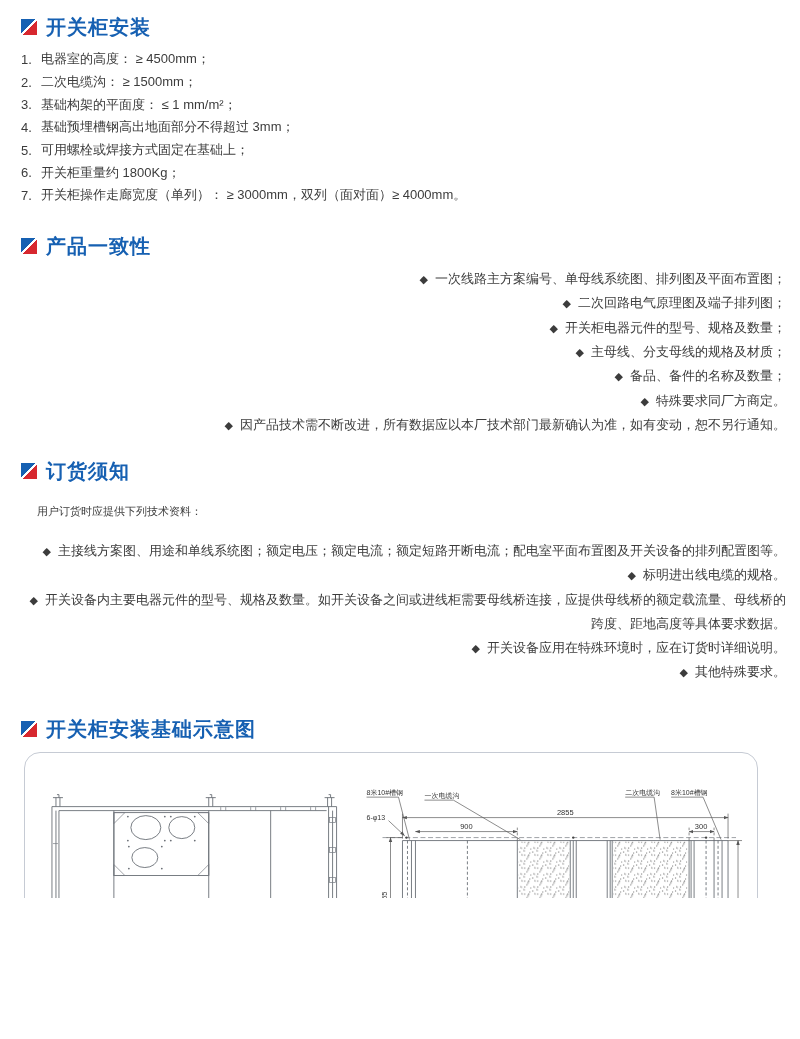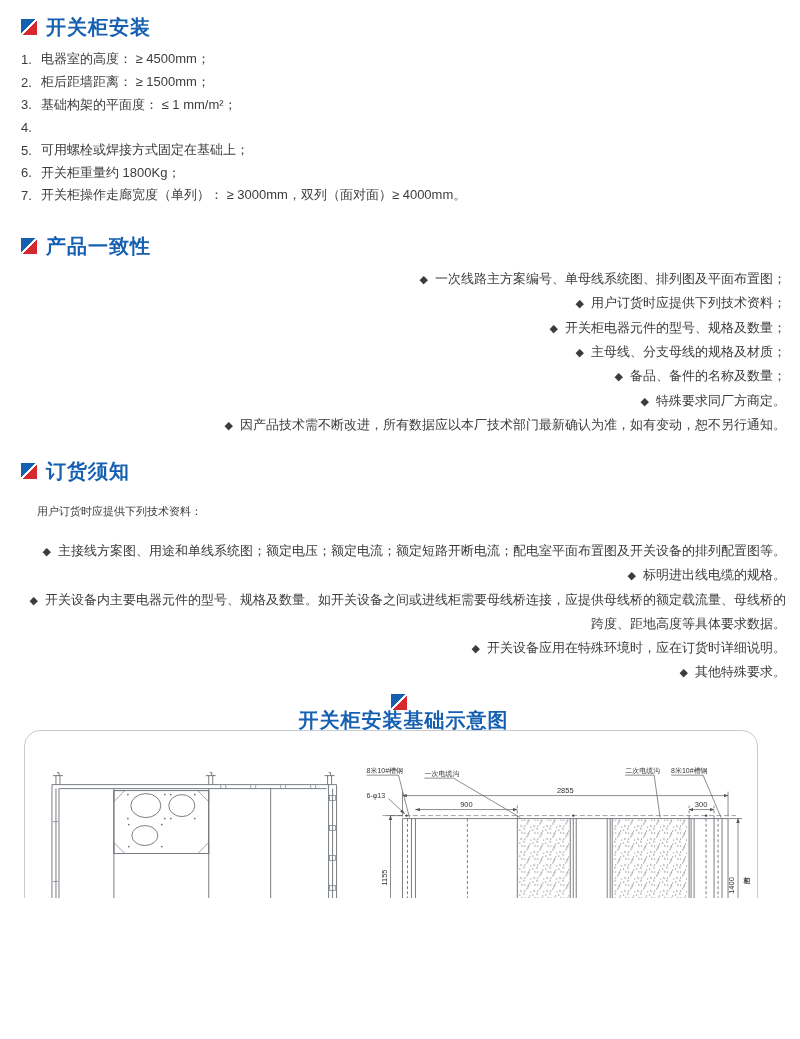--- a/index.html
+++ b/index.html
@@ -15,21 +15,21 @@
     width:16px;height:16px;margin-right:9px;flex:0 0 auto;
     background:linear-gradient(135deg,#1660b2 0 45%,#ffffff 45% 55%,#d7282f 55% 100%);
   }
   .hdr h2{
     margin:0;font-size:20px;font-weight:bold;color:#1660b2;line-height:1;
     letter-spacing:1px;
   }
   .sec1 .hdr{margin-top:0;padding-top:14px;}
   .sec2 .hdr{margin-top:26px;text-align:right;}
   .sec3 .hdr{margin-top:20px;}
-  .sec4 .hdr{margin-top:9px;flex-direction:column;}
+  .sec4 .hdr{margin-top:31px;}
   .ni{display:flex;height:22.7px;align-items:center;font-size:13px;}
   .ni .n{width:20px;flex:0 0 auto;}
   .blt{margin:0;font-size:13px;line-height:23.4px;text-align:right;}
   .blt .dm{font-size:11px;margin-right:7px;}
   .intro{margin:16px;font-size:11px;line-height:23.4px;}
   .diagram-box{
     margin-top:10px;margin-left:3px;width:732px;height:288px;
     border:1.5px solid #c6cbd4;border-radius:16px;background:#fff;
   }
   svg{display:block;}
@@ -54,28 +54,29 @@
         <span class="flag"></span>
         <h2>开关柜安装</h2>
       </div>
       <div>
         <div class="ni">
             <span class="n">1.</span>
             <span class="t">电器室的高度： ≥ 4500mm；</span>
           </div>
         <div class="ni">
             <span class="n">2.</span>
-            <span class="t">柜后距墙距离： ≥ 1500mm；</span>
+            <span class="t">二次电缆沟： ≥ 1500mm；</span>
           </div>
         <div class="ni">
             <span class="n">3.</span>
             <span class="t">基础构架的平面度： ≤ 1 mm/m²；</span>
           </div>
         <div class="ni">
             <span class="n">4.</span>
+            <span class="t">基础预埋槽钢高出地面部分不得超过 3mm；</span>
           </div>
         <div class="ni">
             <span class="n">5.</span>
             <span class="t">可用螺栓或焊接方式固定在基础上；</span>
           </div>
         <div class="ni">
             <span class="n">6.</span>
             <span class="t">开关柜重量约 1800Kg；</span>
           </div>
         <div class="ni">
@@ -84,21 +85,21 @@
           </div>
       </div>
     </section>
 
     <section class="sec2">
       <div class="hdr">
         <span class="flag"></span>
         <h2>产品一致性</h2>
       </div>
       <p class="blt"><span class="dm">◆</span><span>一次线路主方案编号、单母线系统图、排列图及平面布置图；</span></p>
-      <p class="blt"><span class="dm">◆</span><span>用户订货时应提供下列技术资料；</span></p>
+      <p class="blt"><span class="dm">◆</span><span>二次回路电气原理图及端子排列图；</span></p>
       <p class="blt"><span class="dm">◆</span><span>开关柜电器元件的型号、规格及数量；</span></p>
       <p class="blt"><span class="dm">◆</span><span>主母线、分支母线的规格及材质；</span></p>
       <p class="blt"><span class="dm">◆</span><span>备品、备件的名称及数量；</span></p>
       <p class="blt"><span class="dm">◆</span><span>特殊要求同厂方商定。</span></p>
       <p class="blt"><span class="dm">◆</span><span>因产品技术需不断改进，所有数据应以本厂技术部门最新确认为准，如有变动，恕不另行通知。</span></p>
     </section>
 
     <section class="sec3">
       <div class="hdr">
         <span class="flag"></span>

